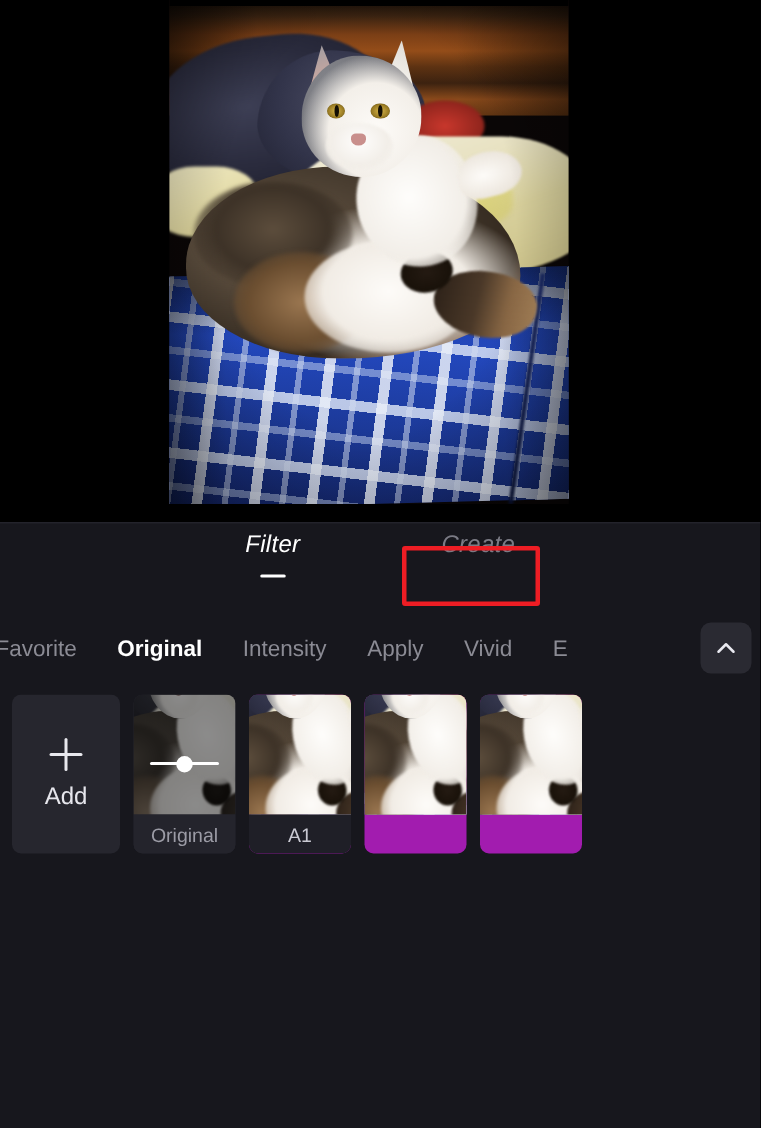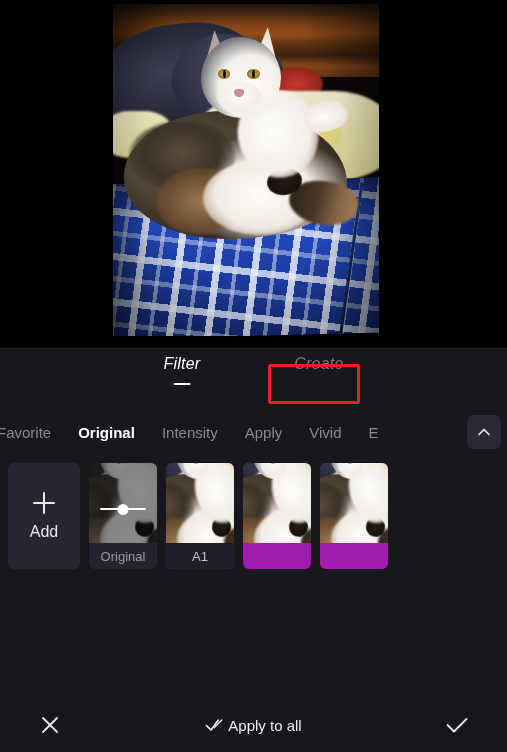--- a/index.html
+++ b/index.html
@@ -744,36 +744,15 @@
               <div class="cat-paw"></div>
             <div class="cat-head"></div>
             <div class="cat-muzzle"></div>
               <div class="cat-nose"></div>
           </div>
         </div>
       </div>
     </div>
 
 
-    <div class="bottom-bar">
-      <div class="bb-btn">
-        <svg width="24" height="24" viewBox="0 0 24 24">
-          <path d="M5 5 L19 19 M19 5 L5 19" fill="none" stroke="#e9e9f0" stroke-width="1.8" stroke-linecap="round"></path>
-        </svg>
-      </div>
-
-      <div class="apply-all">
-        <svg width="21" height="18" viewBox="0 0 21 18">
-          <path d="M1.5 9.6 L6 14 L13.2 4.2" fill="none" stroke="#e9e9f0" stroke-width="1.7" stroke-linecap="round" stroke-linejoin="round"></path>
-          <path d="M9.4 11.6 L16.8 4.0" fill="none" stroke="#e9e9f0" stroke-width="1.5" stroke-linecap="round"></path>
-        </svg>
-        <span class="apply-all-label">Apply to all</span>
-      </div>
-
-      <div class="bb-btn">
-        <svg width="26" height="22" viewBox="0 0 26 22">
-          <path d="M3.5 11 L10 17.5 L22.5 5" fill="none" stroke="#e9e9f0" stroke-width="1.8" stroke-linecap="round" stroke-linejoin="round"></path>
-        </svg>
-      </div>
-    </div>
 
   </div>
 </div>
 
 </body></html>

